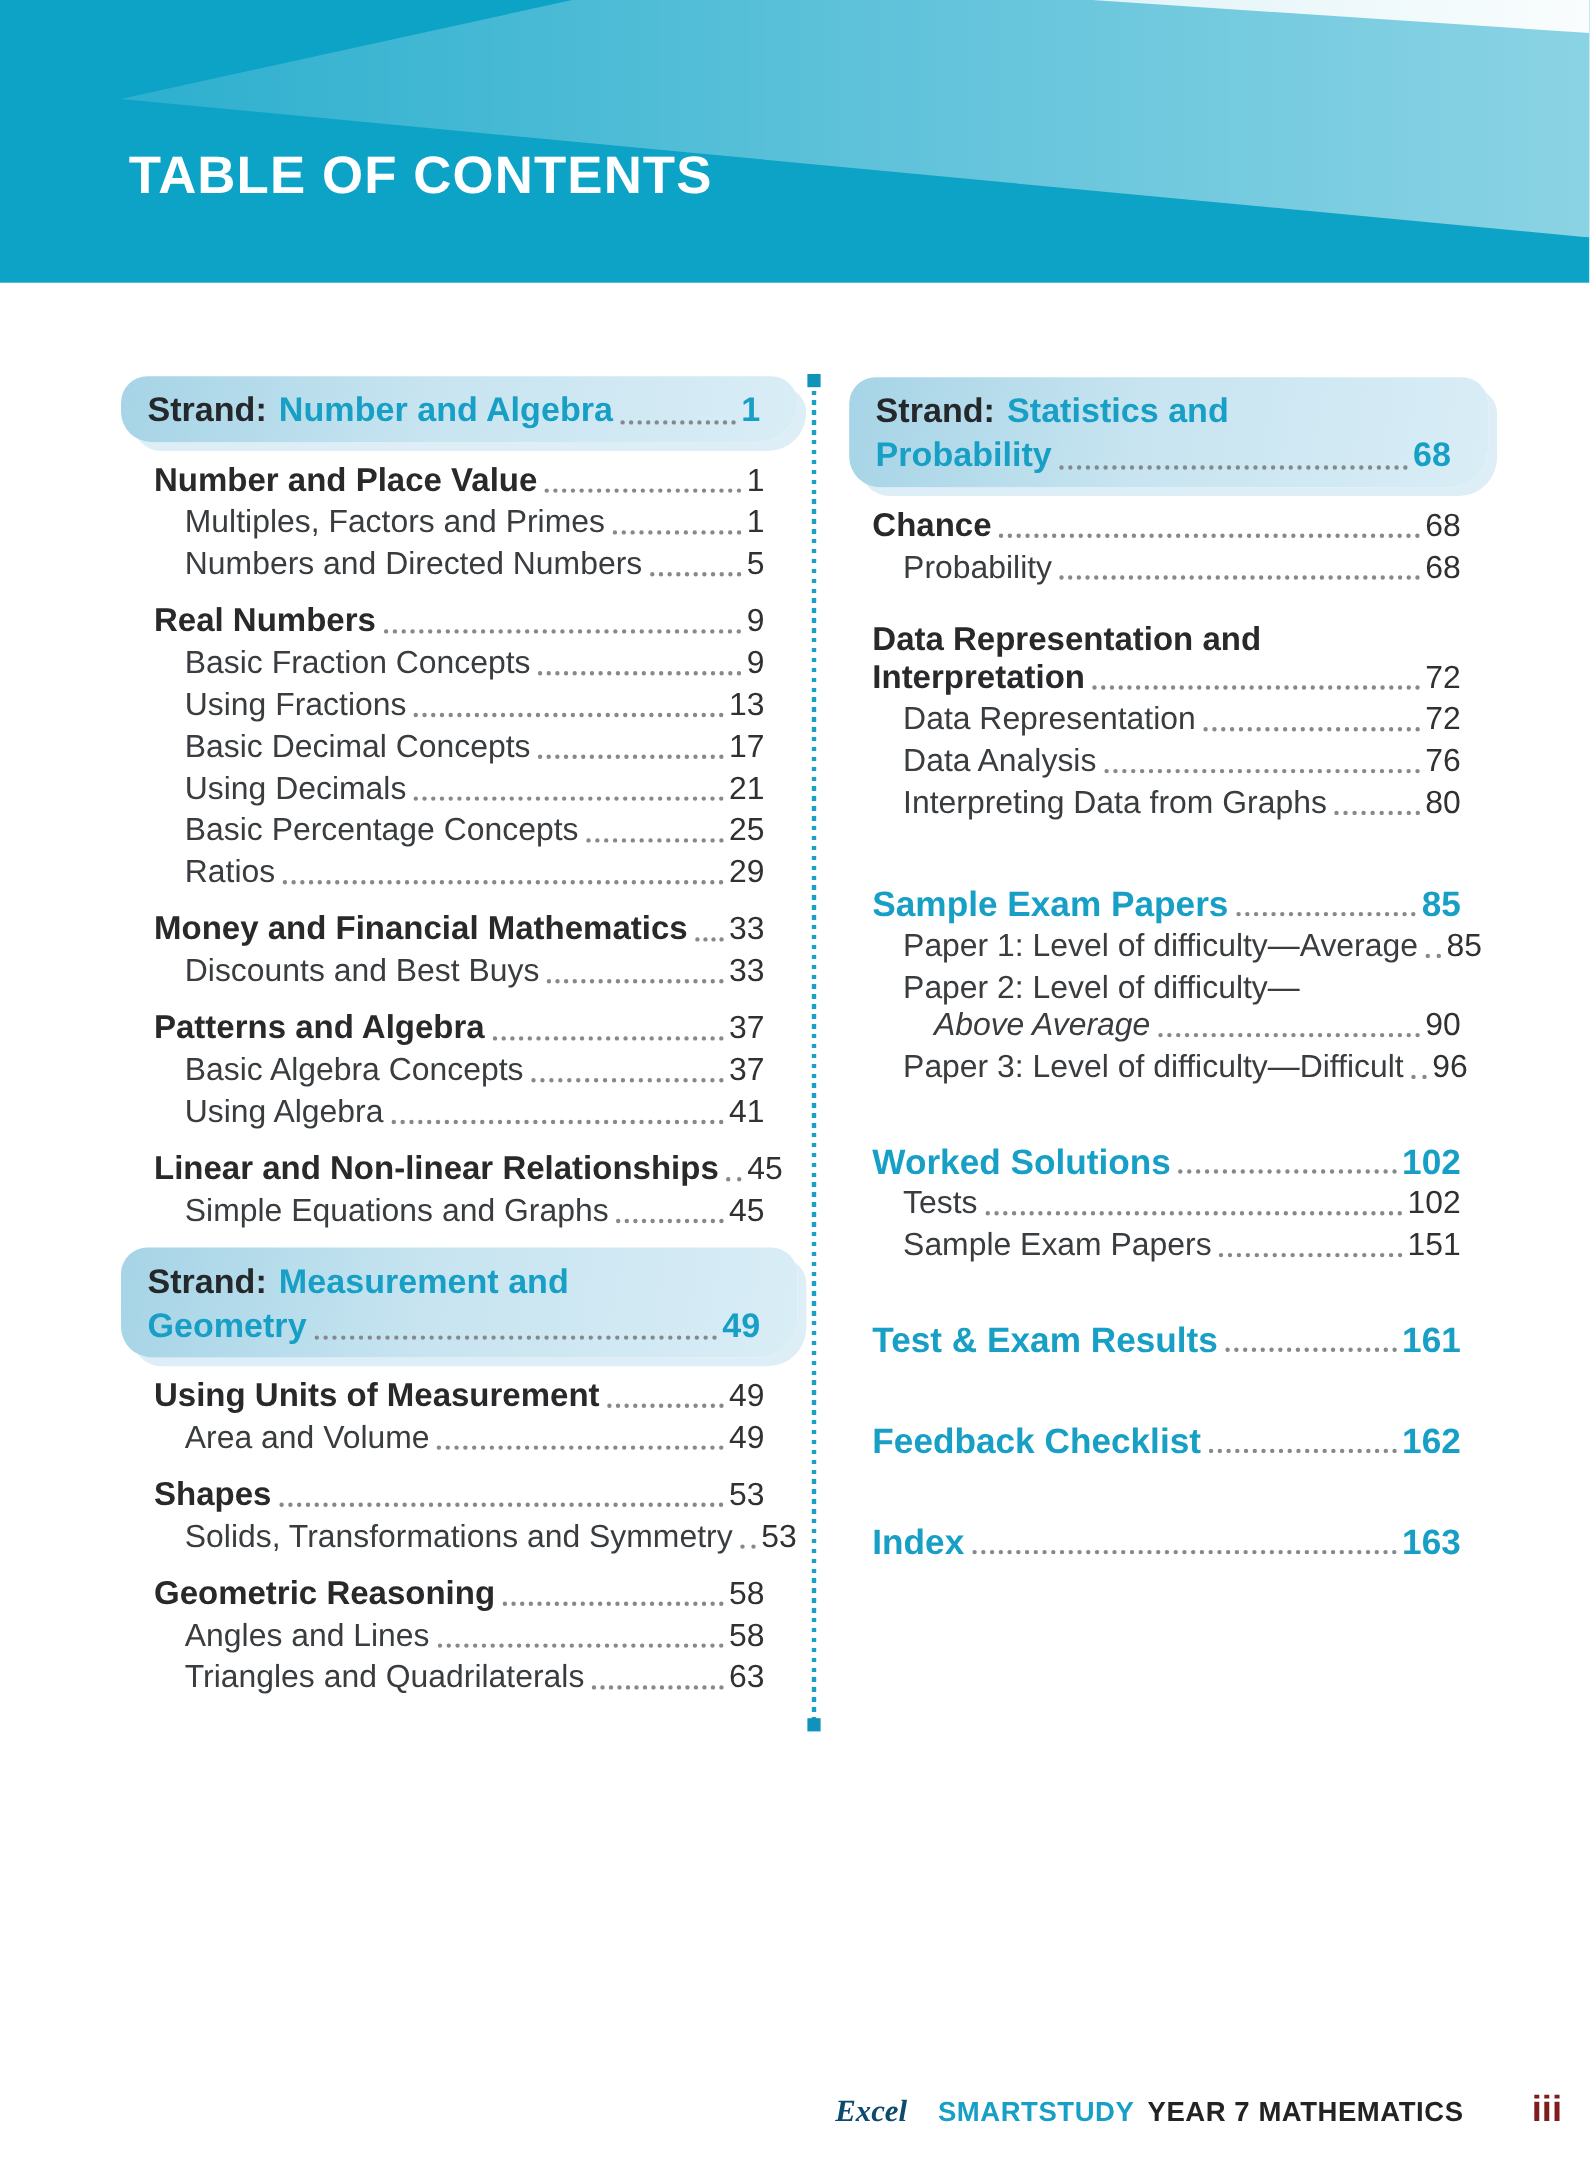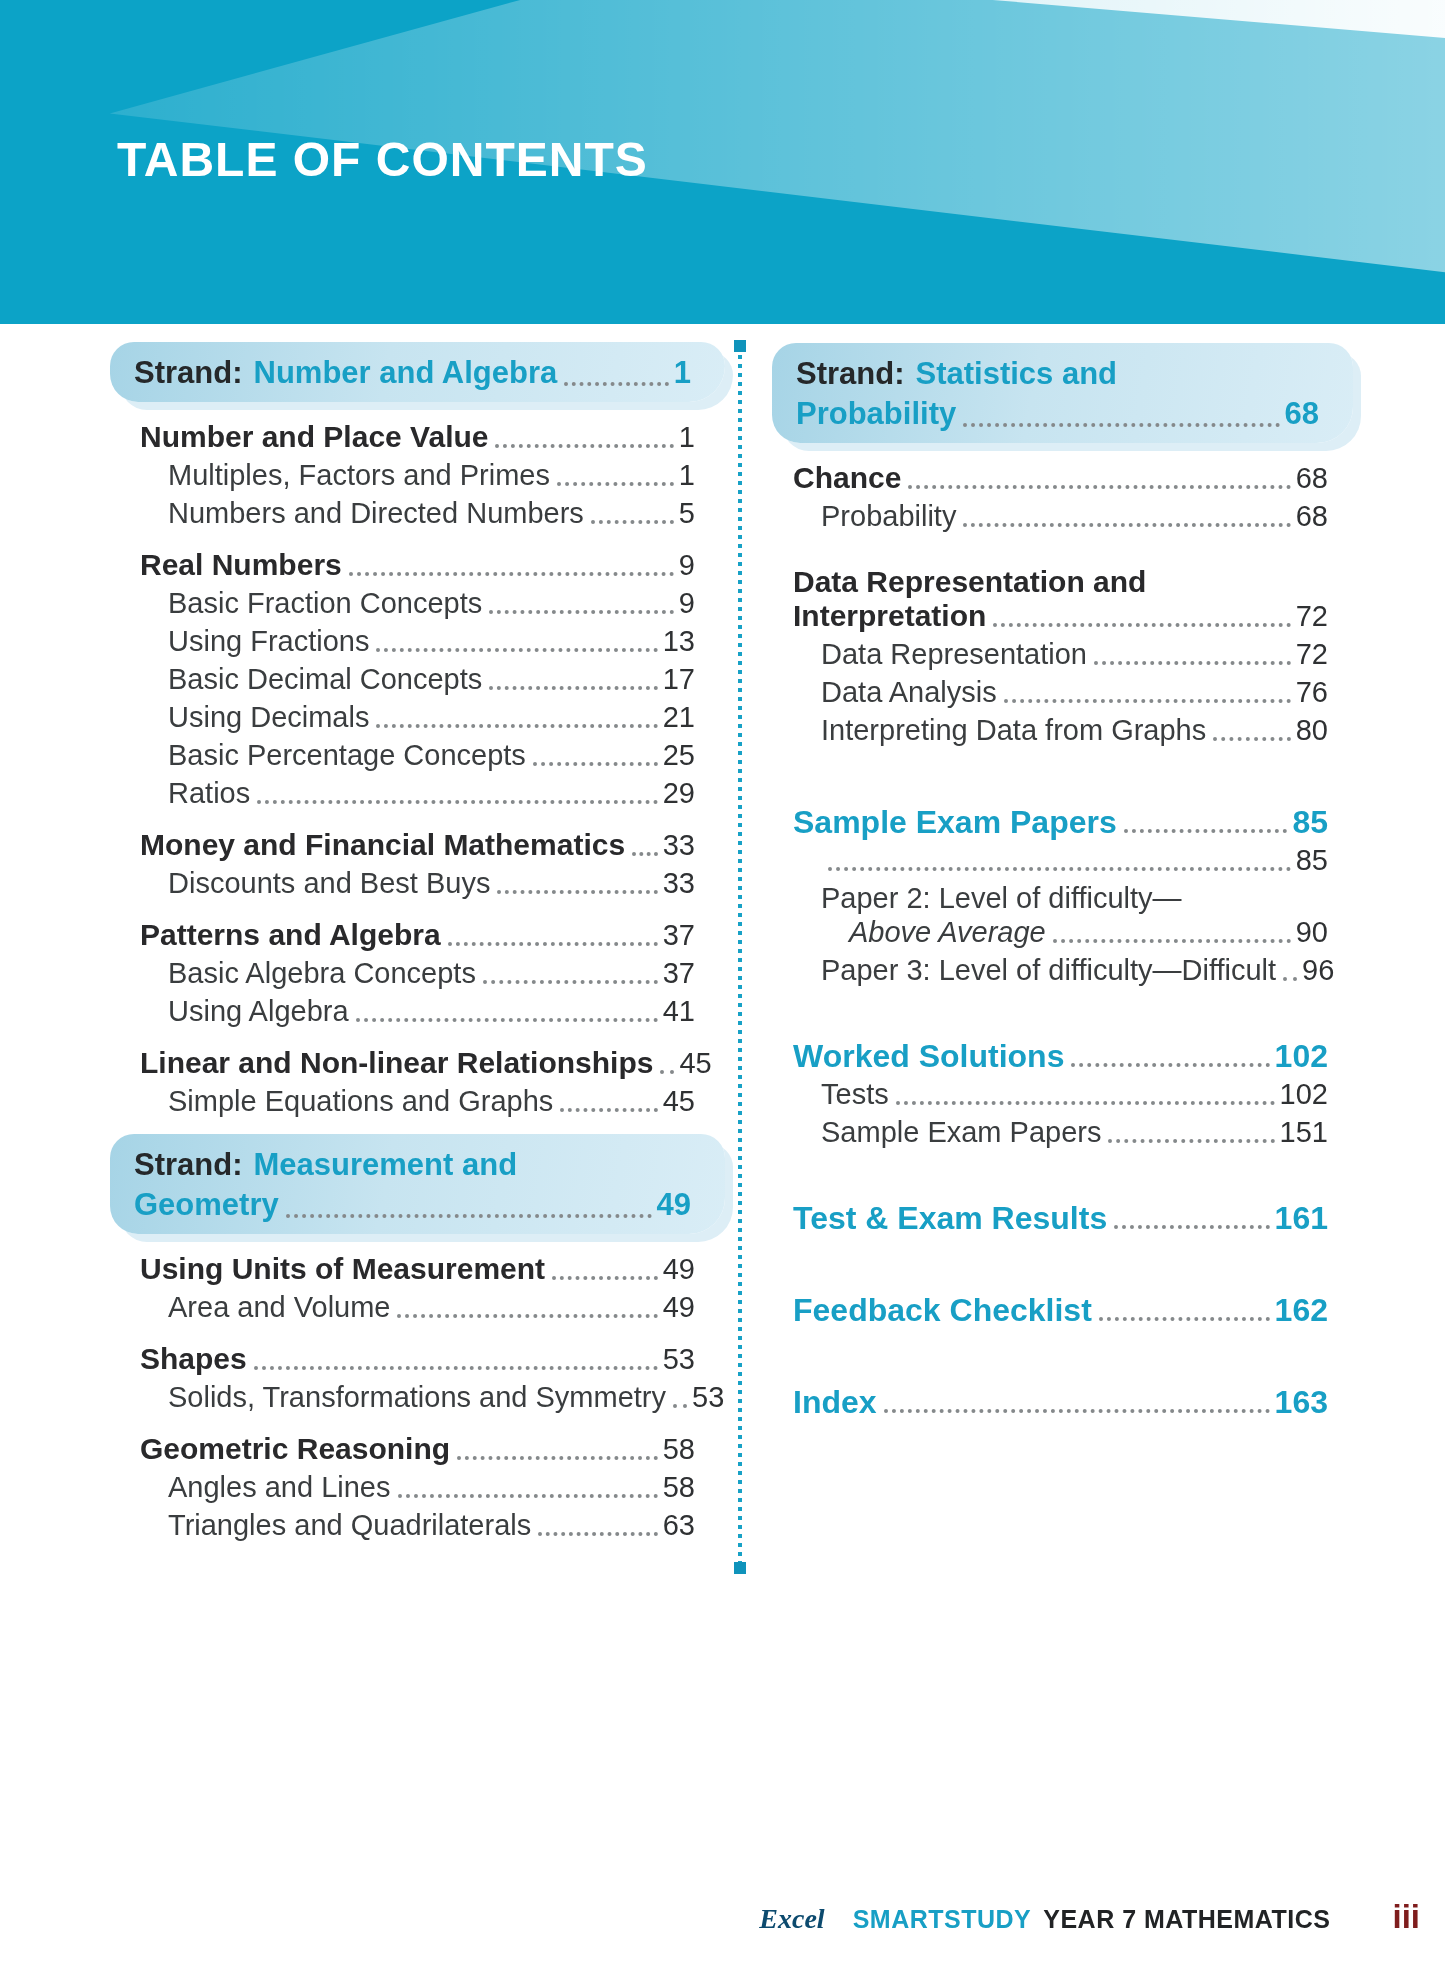--- a/index.html
+++ b/index.html
@@ -1,19 +1,19 @@
 <!DOCTYPE html>
 <html><head>
 <meta charset="utf-8">
 <style>
   html,body{margin:0;padding:0;background:#ffffff;}
   body{width:1445px;height:1982px;position:relative;font-family:"Liberation Sans",sans-serif;overflow:hidden;}
 
   
-  .banner{position:absolute;left:0;top:0;width:1445px;height:324px;background:#0ca3c7;overflow:hidden;}
+  .banner{position:absolute;left:0;top:0;width:1445px;height:257px;background:#0ca3c7;overflow:hidden;}
   .banner .wedge{position:absolute;inset:0;
     background:linear-gradient(to right,rgba(255,255,255,0.10),rgba(255,255,255,0.34) 55%,rgba(255,255,255,0.52));
     clip-path:polygon(7.6% 35%,36% 0%,100% 0%,100% 84%);}
   .banner .sliver{position:absolute;inset:0;
     background:linear-gradient(to right,rgba(255,255,255,0.45),rgba(255,255,255,0.95));
     clip-path:polygon(68.7% 0%,100% 0%,100% 11.7%);}
   .banner h1{position:absolute;left:117px;top:132px;margin:0;color:#ffffff;
     font-size:48px;font-weight:bold;letter-spacing:1px;}
 
   
@@ -288,20 +288,21 @@
         <span class="pg">80</span>
       </div>
 
 
     <div class="row cy mt52">
         <span class="lbl">Sample Exam Papers</span>
         <span class="dots"></span>
         <span class="pg">85</span>
       </div>
     <div class="row s">
+        <span class="lbl">Paper 1: Level of difficulty—Average</span>
         <span class="dots"></span>
         <span class="pg">85</span>
       </div>
     <div class="block">
       <div class="row s">
           <span class="lbl">Paper 2: Level of difficulty—</span>
         </div>
       <div class="row s tight">
           <span class="lbl indent2">Above Average</span>
           <span class="dots"></span>

